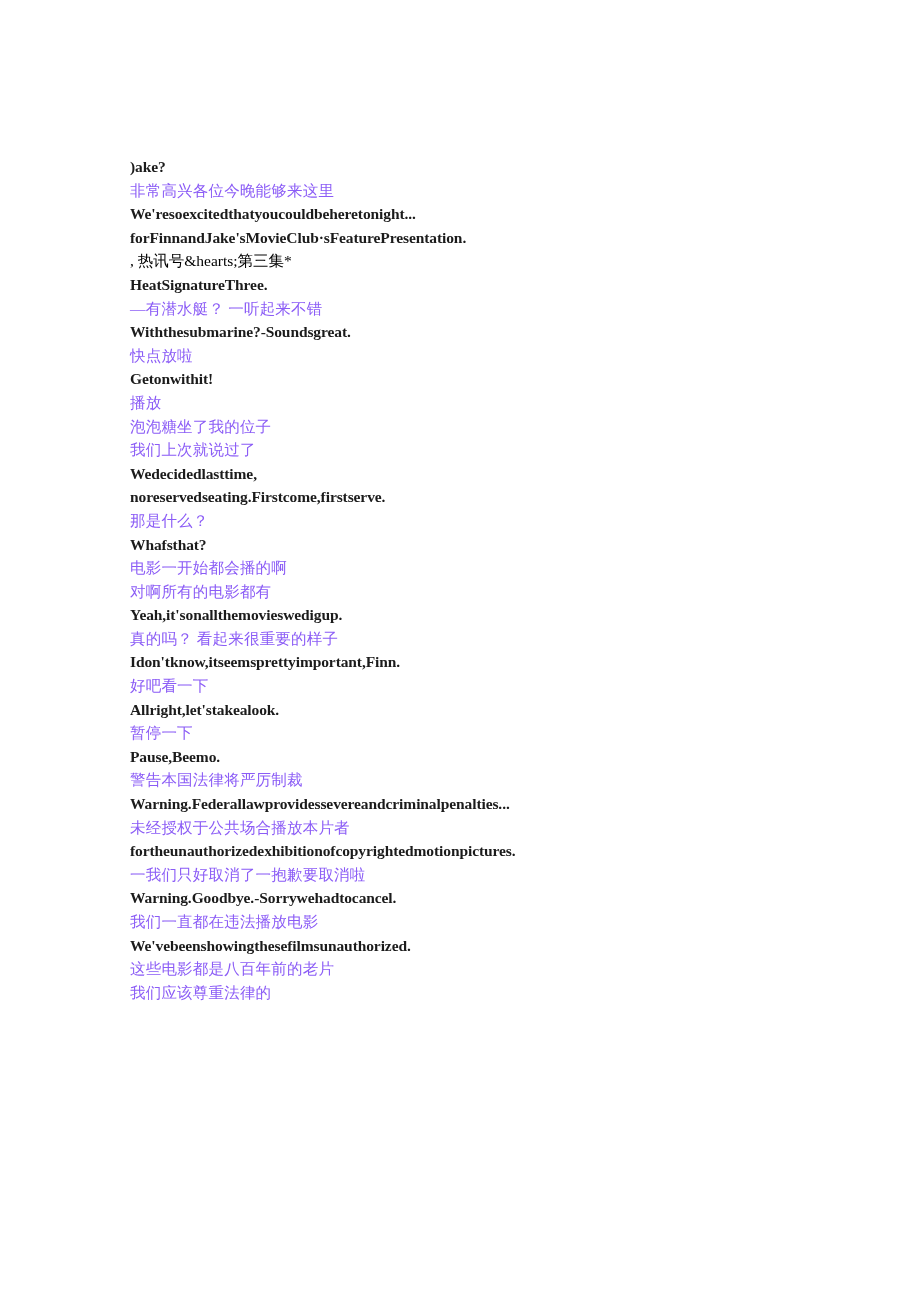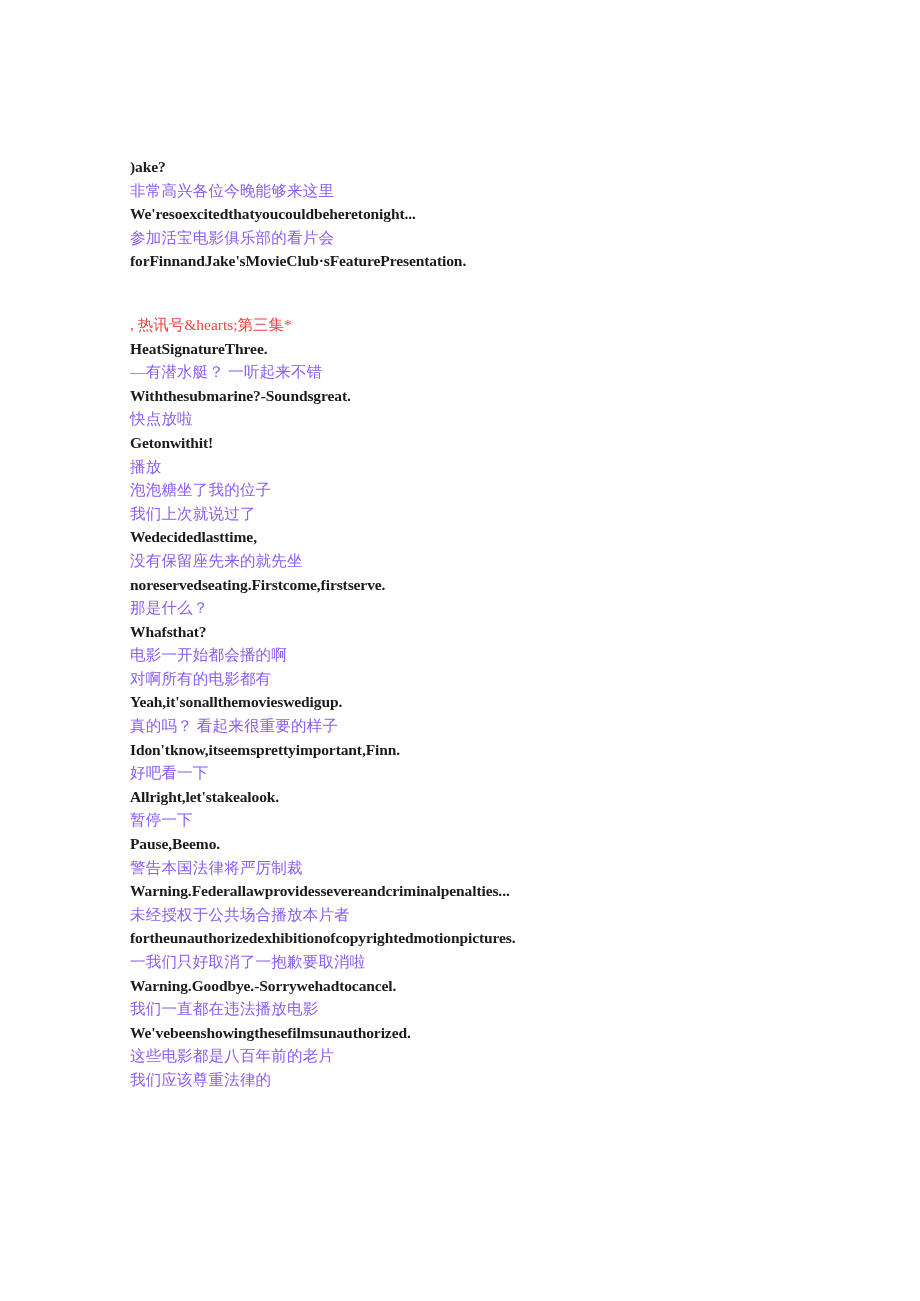--- a/index.html
+++ b/index.html
@@ -43,47 +43,44 @@
   }
   
   .line.zh {
     color: #8b5cf6;
     font-size: 15.5px;
     font-weight: 400;
     letter-spacing: 0.2px;
   }
   
   .line.mixed {
-    color: #ef4444;
+    color: #000000;
     font-size: 15.5px;
     font-weight: 400;
-    margin-top: 40px;
   }
 </style>
 </head>
 <body>
 
 <div class="page">
   <div class="transcript" id="transcript">
       <span class="line en">)ake?</span>
       <span class="line zh">非常高兴各位今晚能够来这里</span>
       <span class="line en">We'resoexcitedthatyoucouldbeheretonight...</span>
-      <span class="line zh">参加活宝电影俱乐部的看片会</span>
       <span class="line en">forFinnandJake'sMovieClub·sFeaturePresentation.</span>
       <span class="line mixed">, 热讯号&amp;hearts;第三集*</span>
       <span class="line en">HeatSignatureThree.</span>
       <span class="line zh">—有潜水艇？ 一听起来不错</span>
       <span class="line en">Withthesubmarine?-Soundsgreat.</span>
       <span class="line zh">快点放啦</span>
       <span class="line en">Getonwithit!</span>
       <span class="line zh">播放</span>
       <span class="line zh">泡泡糖坐了我的位子</span>
       <span class="line zh">我们上次就说过了</span>
       <span class="line en">Wedecidedlasttime,</span>
-      <span class="line zh">没有保留座先来的就先坐</span>
       <span class="line en">noreservedseating.Firstcome,firstserve.</span>
       <span class="line zh">那是什么？</span>
       <span class="line en">Whafsthat?</span>
       <span class="line zh">电影一开始都会播的啊</span>
       <span class="line zh">对啊所有的电影都有</span>
       <span class="line en">Yeah,it'sonallthemovieswedigup.</span>
       <span class="line zh">真的吗？ 看起来很重要的样子</span>
       <span class="line en">Idon'tknow,itseemsprettyimportant,Finn.</span>
       <span class="line zh">好吧看一下</span>
       <span class="line en">Allright,let'stakealook.</span>

